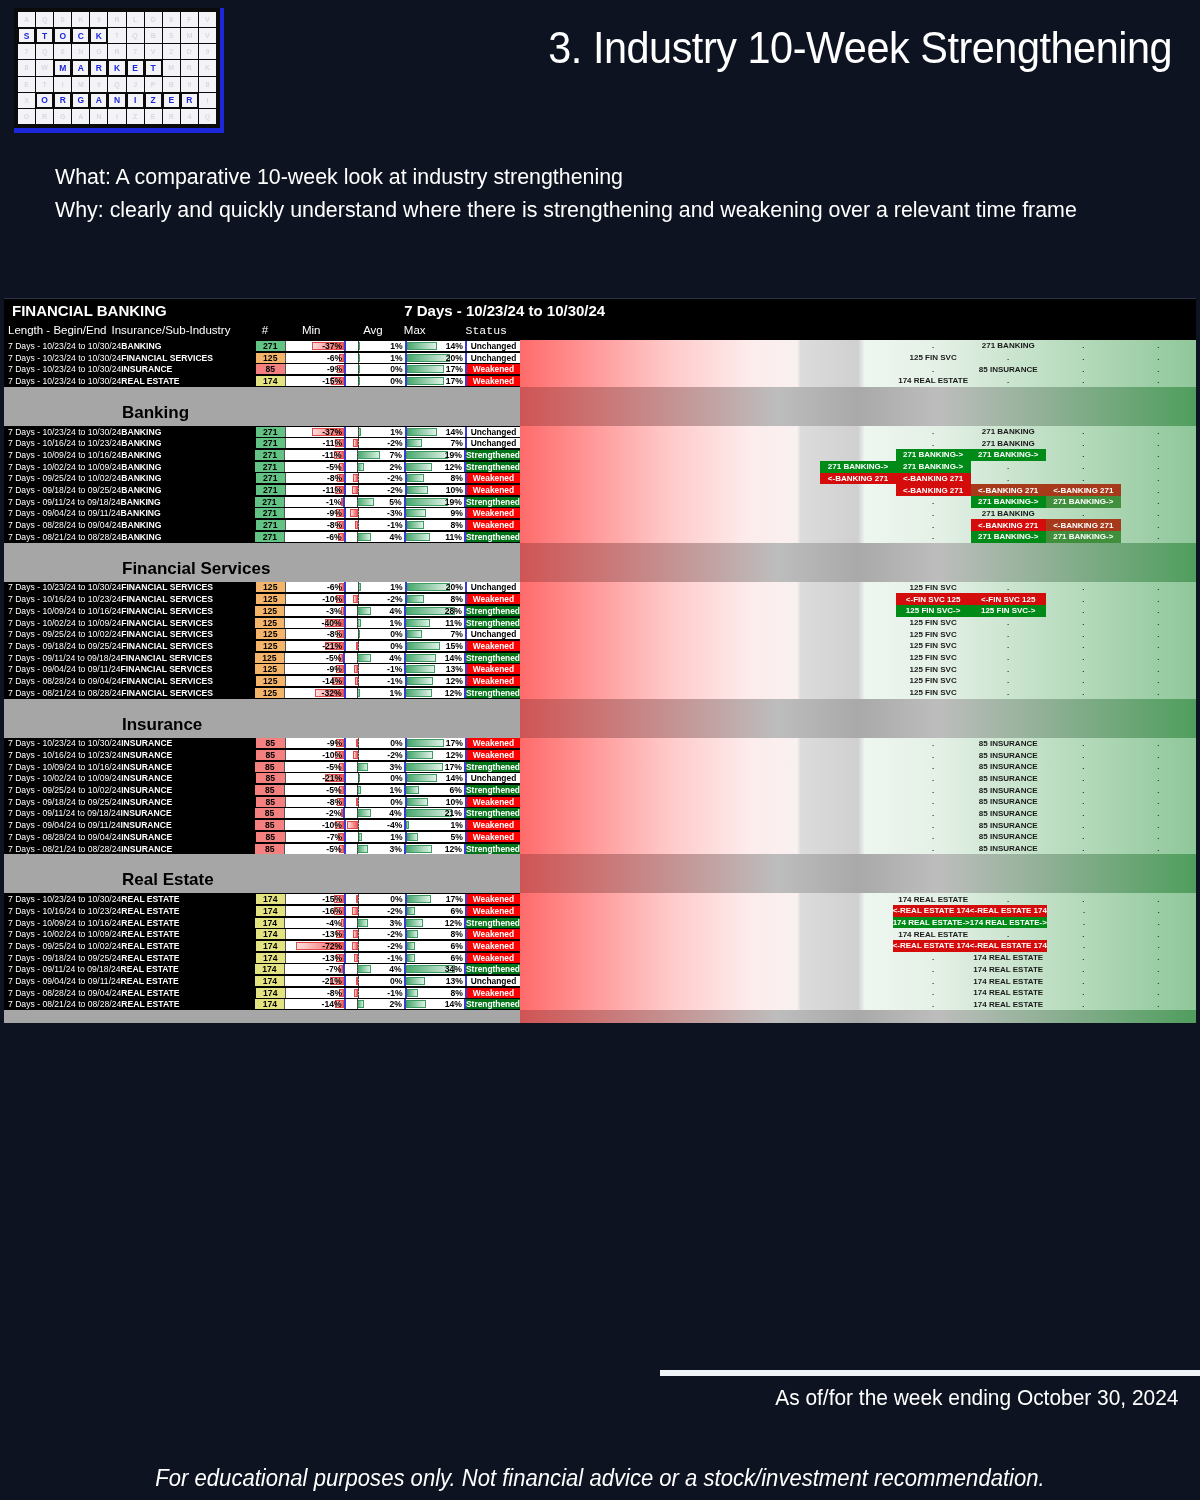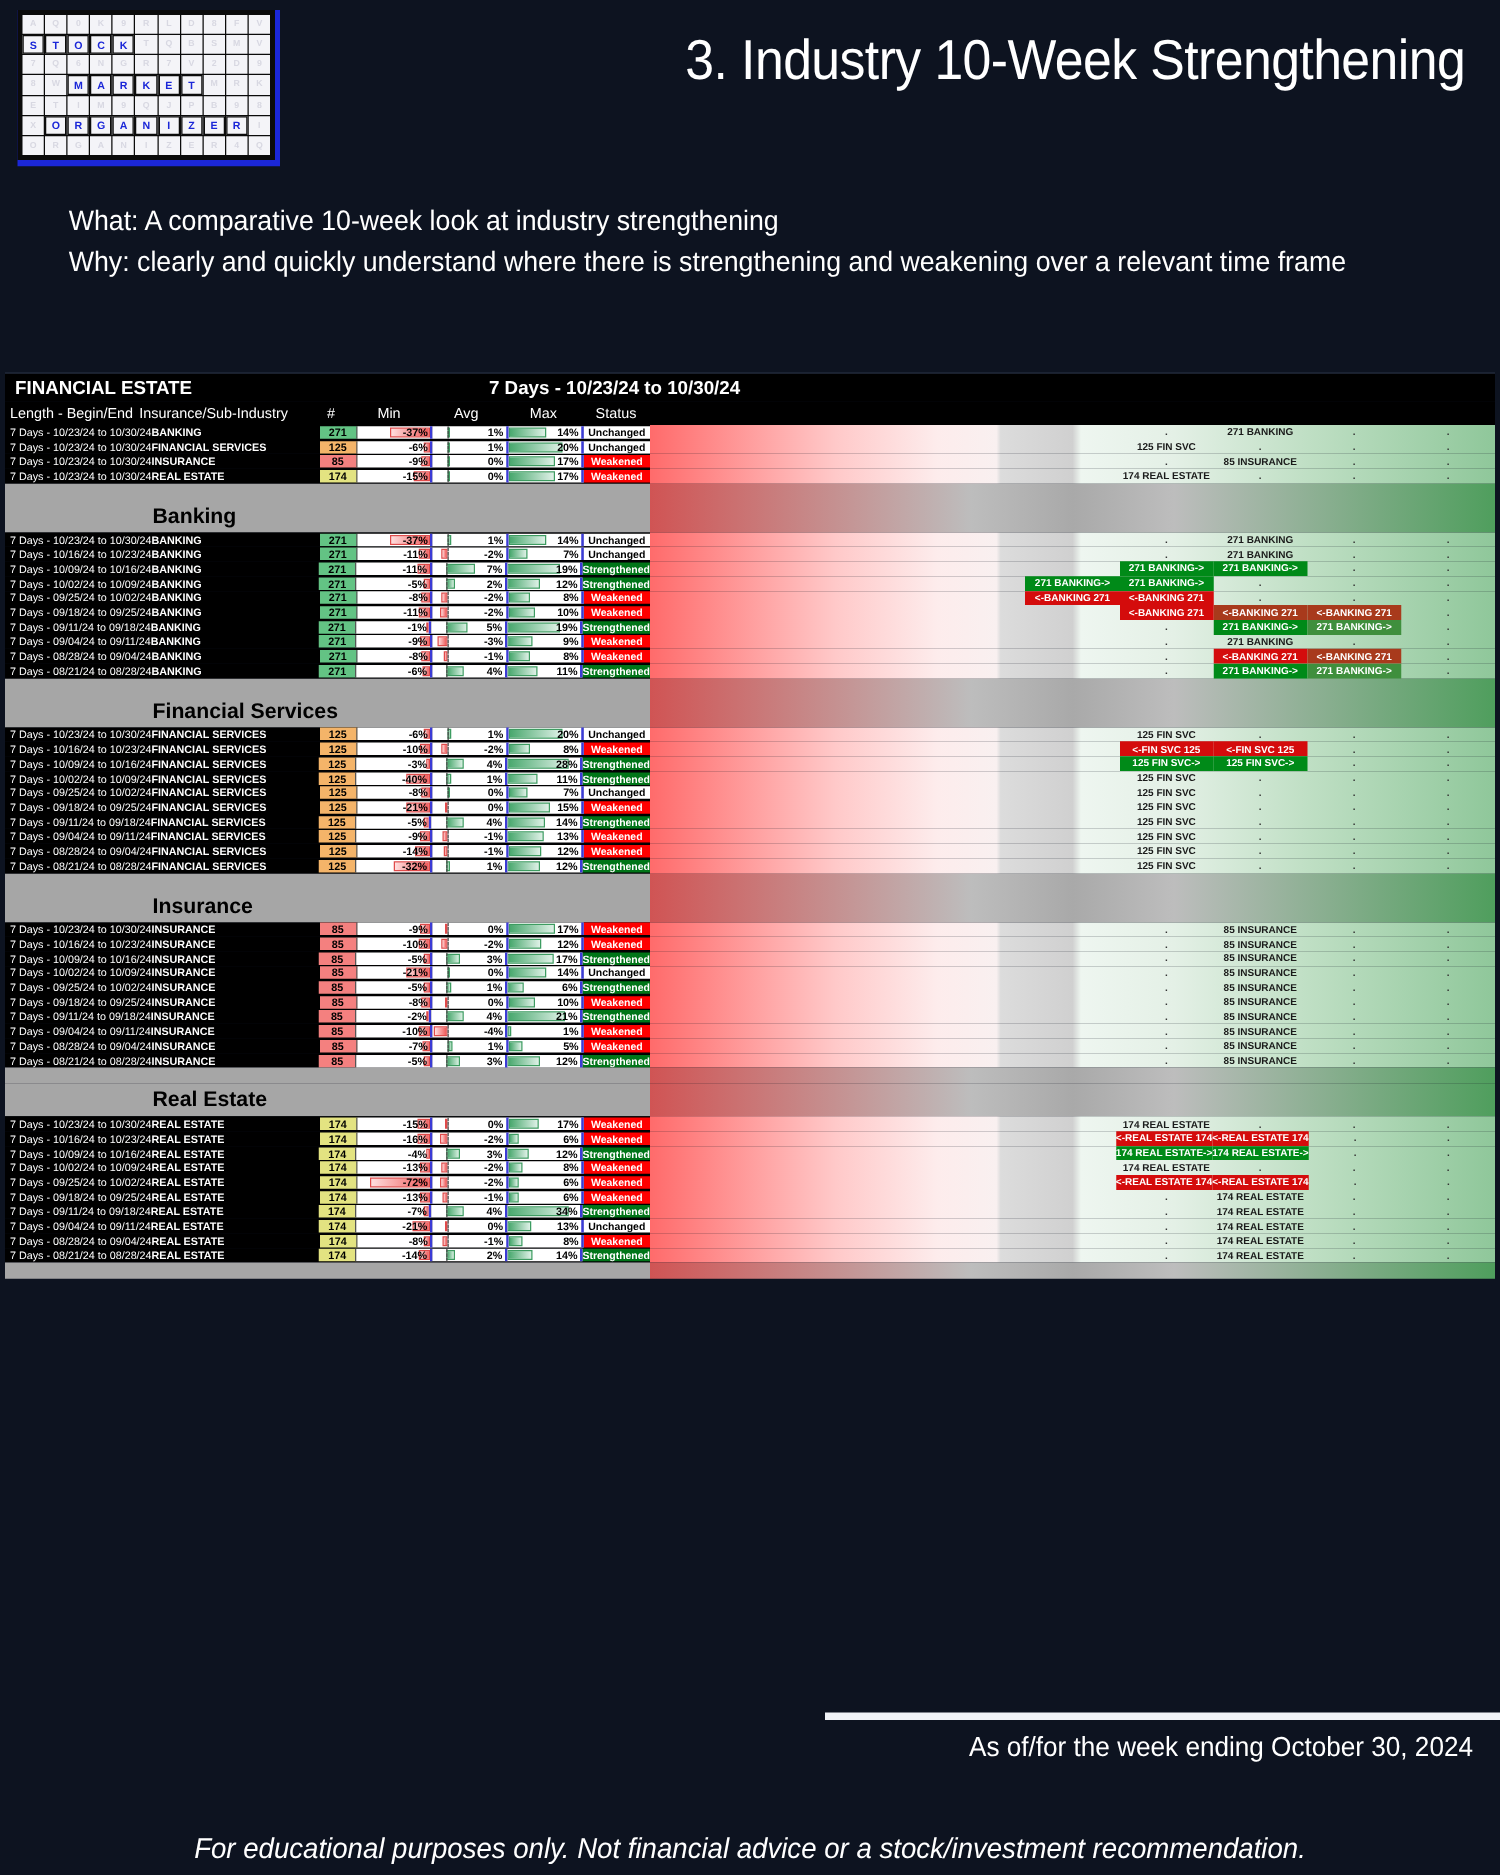--- a/index.html
+++ b/index.html
@@ -56,22 +56,22 @@
   
   #colhdr{ height:19px; background:#000; display:flex; align-items:center;}
   #colhdr .lcols{ width:516px; display:flex; color:#fff; font-size:11.5px; }
   #colhdr .rcols{ width:676px; display:flex; font-size:11.5px; font-weight:bold;
       background:linear-gradient(to right,#c41b1b 0%, #3a0808 28%, #000 46%, #000 54%, #063a12 72%, #0f8a2a 100%);}
   .c-len{width:118px; padding-left:4px;}
   .c-ind{width:152px;}
   .c-num{width:34px; text-align:center;}
   .c-min{width:68px; text-align:center;}
   .c-avg{width:68px; text-align:center;}
-  .c-max{width:68px; text-align:center;}
-  .c-sta{width:60px; text-align:center;}
+  .c-max{width:68px; text-align:left;}
+  .c-sta{width:60px; text-align:left;font-family:Liberation Mono, monospace;}
   .rcol{ width:84.5px; text-align:center; }
   .rc-red{ color:#e54a4a; }
   .rc-wht{ color:#fff; }
   .rc-grn{ color:#1aa84a; }
 
   
   .band{ height:26px; display:flex; }
   .band .left{ background:#a6a6a6; display:flex; align-items:center;}
   .band .bandlabel{ padding-left:118px; font-size:17px; font-weight:bold; color:#000;}
   .band .right{ background:linear-gradient(to right,#d05454 0%,#bdbdbd 38%,#a9a9a9 50%,#bdbdbd 62%,#4f9e5d 100%); }
@@ -239,21 +239,21 @@
 </div>
 
 <div id="intro">
   <div>What: A comparative 10-week look at industry strengthening</div>
   <div>Why: clearly and quickly understand where there is strengthening and weakening over a relevant time frame</div>
 </div>
 
 <div id="sheet">
 
   <div id="titlebar">
-    <div id="sector-title">FINANCIAL ESTATE</div>
+    <div id="sector-title">FINANCIAL BANKING</div>
     <div id="range-title">7 Days - 10/23/24 to 10/30/24</div>
   </div>
 
   <div id="colhdr">
     <div class="lcols">
       <div class="c-len">Length - Begin/End</div>
       <div class="c-ind">Insurance/Sub-Industry</div>
       <div class="c-num">#</div>
       <div class="c-min">Min</div>
       <div class="c-avg">Avg</div>

